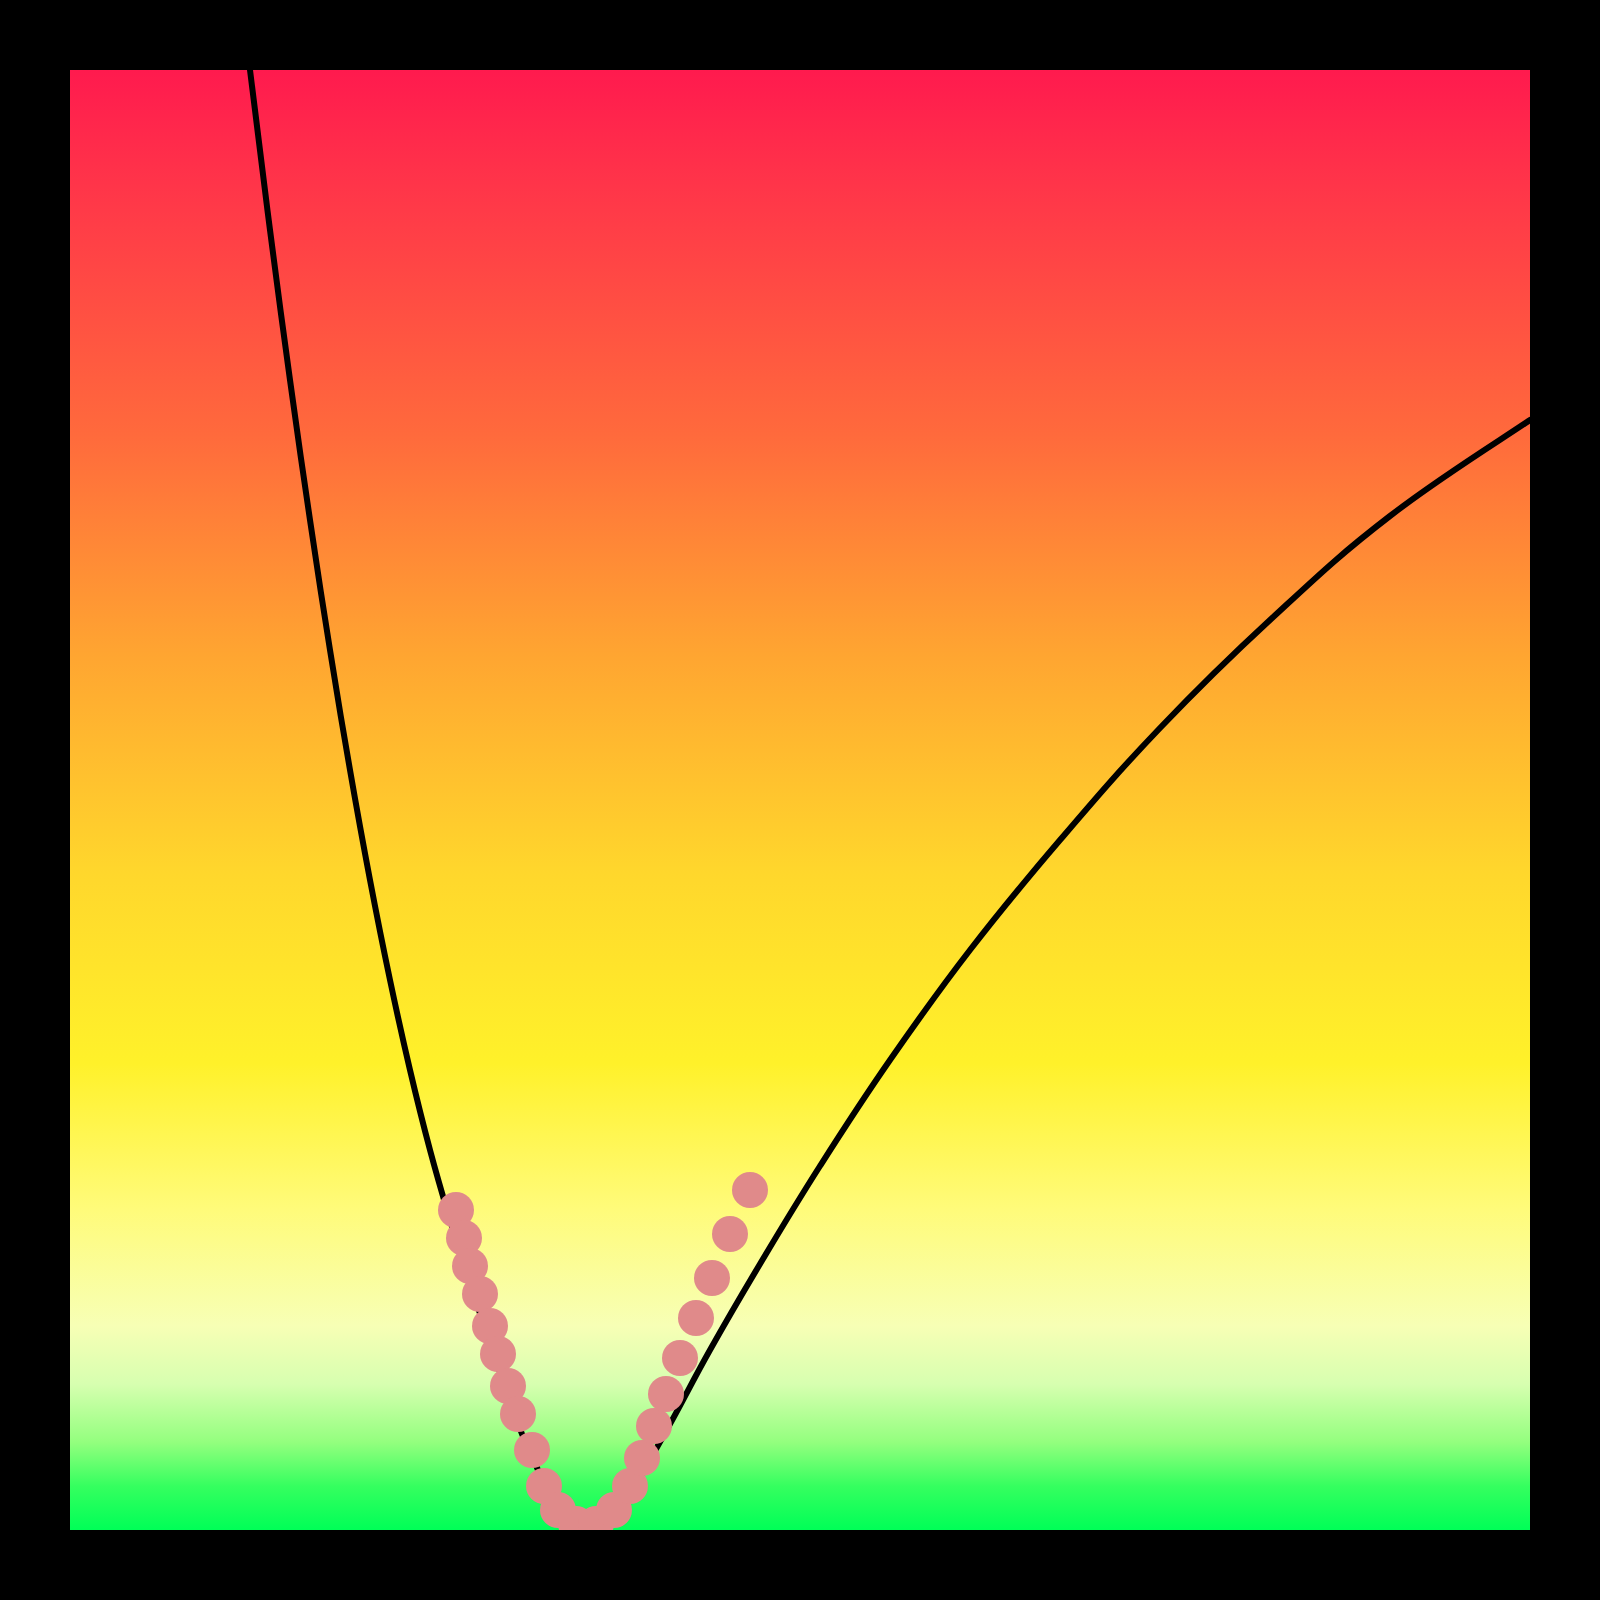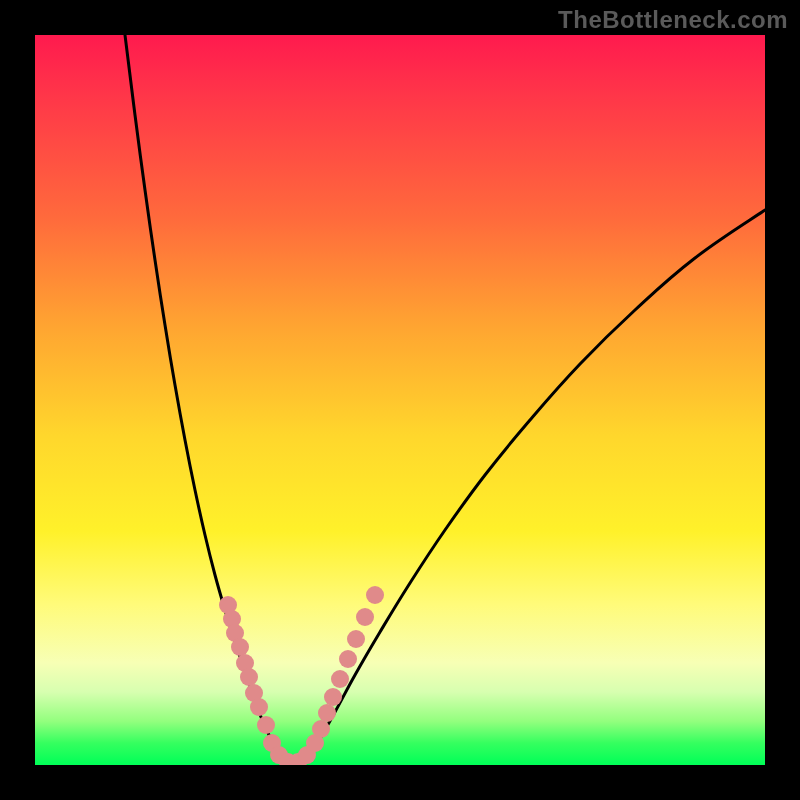--- a/index.html
+++ b/index.html
@@ -59,21 +59,20 @@
     letter-spacing: 0.5px;
     color: #5a5a5a;
     user-select: none;
   }
 </style>
 </head>
 <body>
 
 <div class="stage">
 
-  <div class="watermark">TheBottleneck.com</div>
 
   <div class="plot-area">
     <div class="gradient-bg"></div>
 
     <svg class="curve-svg" viewBox="0 0 730 730" preserveAspectRatio="none">
       <path id="curve-path" fill="none" stroke-linecap="round" stroke-width="3" d="M 90 0 C 92.0 16.0, 96.0 49.0, 100 80 C 104.0 111.0, 106.0 126.0, 110 155 C 114.0 184.0, 116.0 198.0, 120 225 C 124.0 252.0, 126.0 265.0, 130 290 C 134.0 315.0, 136.0 327.0, 140 350 C 144.0 373.0, 146.0 384.0, 150 405 C 154.0 426.0, 156.0 436.0, 160 455 C 164.0 474.0, 166.0 483.0, 170 500 C 174.0 517.0, 176.0 525.0, 180 540 C 184.0 555.0, 186.0 561.6, 190 575 C 194.0 588.4, 196.0 594.8, 200 607 C 204.0 619.2, 206.4 625.4, 210 636 C 213.6 646.6, 214.8 650.8, 218 660 C 221.2 669.2, 222.8 674.0, 226 682 C 229.2 690.0, 231.2 693.6, 234 700 C 236.8 706.4, 237.2 709.2, 240 714 C 242.8 718.8, 244.8 721.0, 248 724 C 251.2 727.0, 252.8 728.0, 256 729 C 259.2 730.0, 260.8 730.0, 264 729 C 267.2 728.0, 268.8 727.4, 272 724 C 275.2 720.6, 274.4 721.4, 280 712 C 285.6 702.6, 292.0 691.4, 300 677 C 308.0 662.6, 311.0 656.0, 320 640 C 329.0 624.0, 334.0 615.4, 345 597 C 356.0 578.6, 362.0 568.4, 375 548 C 388.0 527.6, 395.0 516.6, 410 495 C 425.0 473.4, 433.0 462.0, 450 440 C 467.0 418.0, 476.0 407.2, 495 385 C 514.0 362.8, 524.0 351.0, 545 329 C 566.0 307.0, 577.0 296.2, 600 275 C 623.0 253.8, 634.0 243.0, 660 223 C 686.0 203.0, 716.0 184.6, 730 175" stroke="#000000"></path>
       <g id="marker-group">
           <circle cx="193" cy="570" r="9" fill="#e08a8a"></circle>
           <circle cx="197" cy="584" r="9" fill="#e08a8a"></circle>
           <circle cx="200" cy="598" r="9" fill="#e08a8a"></circle>

